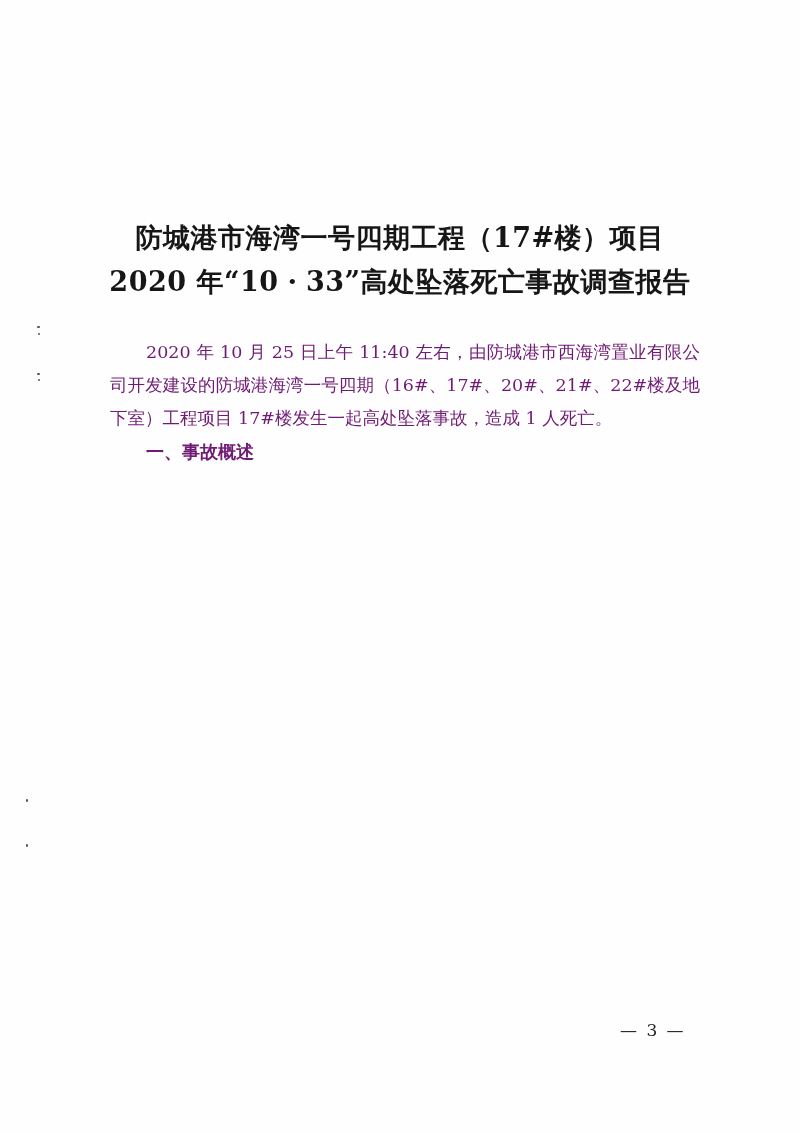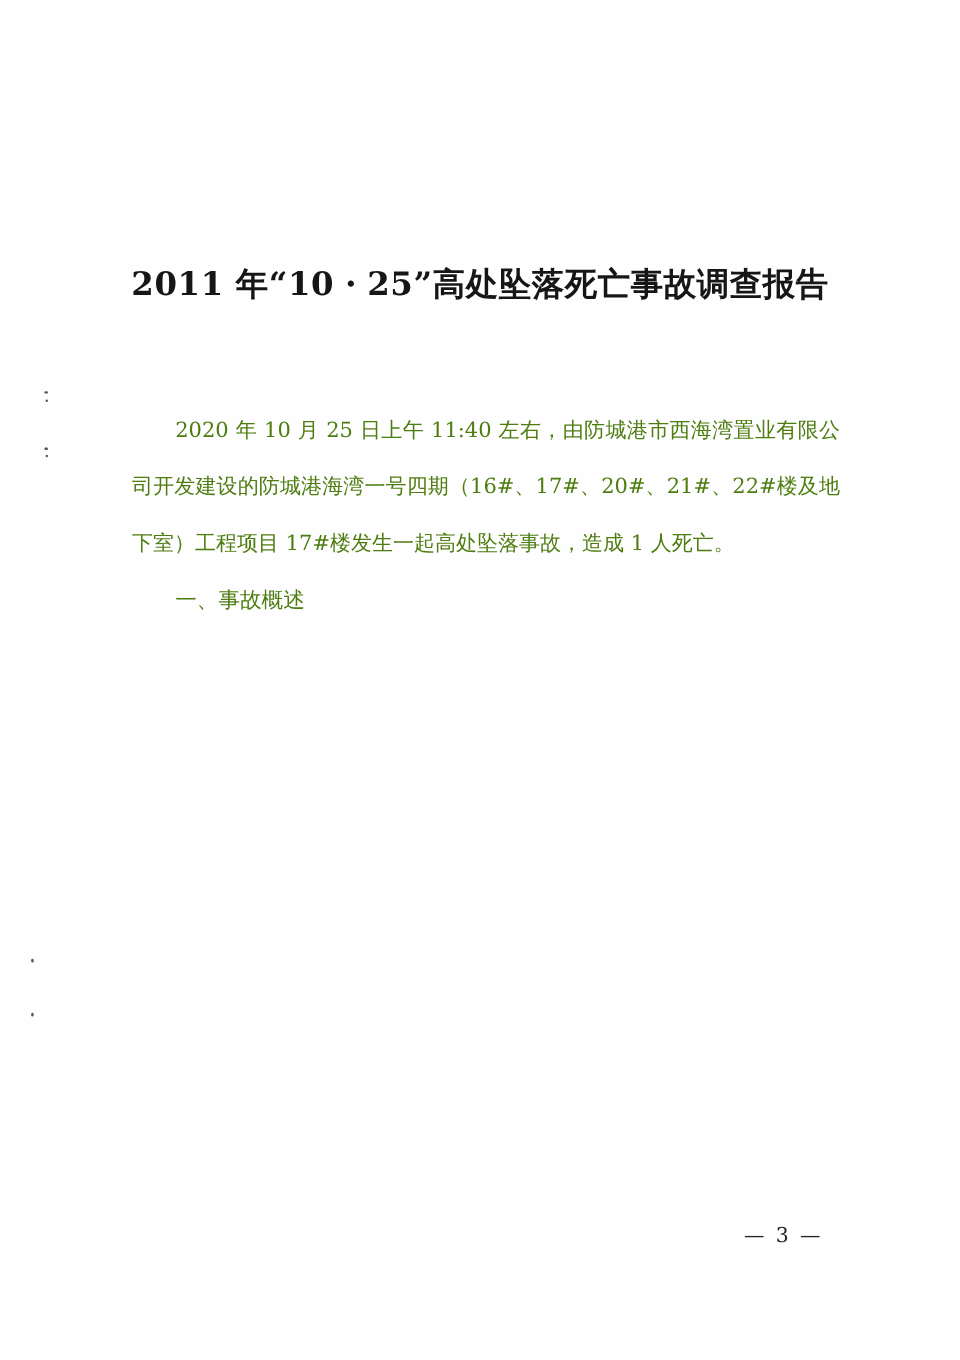--- a/index.html
+++ b/index.html
@@ -7,25 +7,25 @@
   .page { position: absolute; left: 0; top: 0; width: 800px; height: 1133px; background: #fefefe; }
   .title {
     position: absolute; left: 0; top: 216px; width: 800px; text-align: center;
     font-family: "DejaVu Serif", "Liberation Serif", serif; font-weight: bold;
     font-size: 27px; line-height: 44px; color: #161616; letter-spacing: 0.5px;
   }
   .title div { white-space: nowrap; }
   .body {
     position: absolute; left: 110px; top: 336px; width: 590px;
     font-family: "DejaVu Serif", "Liberation Serif", serif;
-    font-size: 17.5px; line-height: 47px; color: #4d7c0f;
+    font-size: 17.5px; line-height: 33px; color: #701a75;
     text-align: justify; text-justify: inter-character;
   }
   .para { margin: 0; text-indent: 36px; }
-  .heading { margin: 0; text-indent: 36px; font-family: "DejaVu Sans", "Liberation Sans", sans-serif; font-weight: normal; font-size: 18px; }
+  .heading { margin: 0; text-indent: 36px; font-family: "DejaVu Sans", "Liberation Sans", sans-serif; font-weight: bold; font-size: 18px; }
   .sub { margin: 0; text-indent: 36px; }
   .page-number {
     position: absolute; left: 620px; top: 1020px;
     font-family: "DejaVu Serif", "Liberation Serif", serif; font-size: 17px; color: #222;
     letter-spacing: 2px;
   }
   .mark { position: absolute; width: 3px; height: 2px; background: #555; border-radius: 1px; }
 </style>
 </head>
 <body>
@@ -33,21 +33,22 @@
 <div class="page">
 
   <span class="mark" style="left:37px;top:326px;"></span>
   <span class="mark" style="left:38px;top:333px;width:2px;"></span>
   <span class="mark" style="left:37px;top:373px;"></span>
   <span class="mark" style="left:38px;top:379px;width:2px;"></span>
   <span class="mark" style="left:26px;top:799px;width:2px;height:3px;"></span>
   <span class="mark" style="left:26px;top:844px;width:2px;height:3px;"></span>
 
   <div class="title">
-    <div>2011 年“10・25”高处坠落死亡事故调查报告</div>
+    <div>防城港市海湾一号四期工程（17#楼）项目</div>
+    <div>2020 年“10・33”高处坠落死亡事故调查报告</div>
   </div>
 
   <div class="body">
     <p class="para">2020 年 10 月 25 日上午 11:40 左右，由防城港市西海湾置业有限公司开发建设的防城港海湾一号四期（16#、17#、20#、21#、22#楼及地下室）工程项目 17#楼发生一起高处坠落事故，造成 1 人死亡。</p>
     <p class="heading">一、事故概述</p>
   </div>
 
   <div class="page-number">— 3 —</div>
 </div>
 

